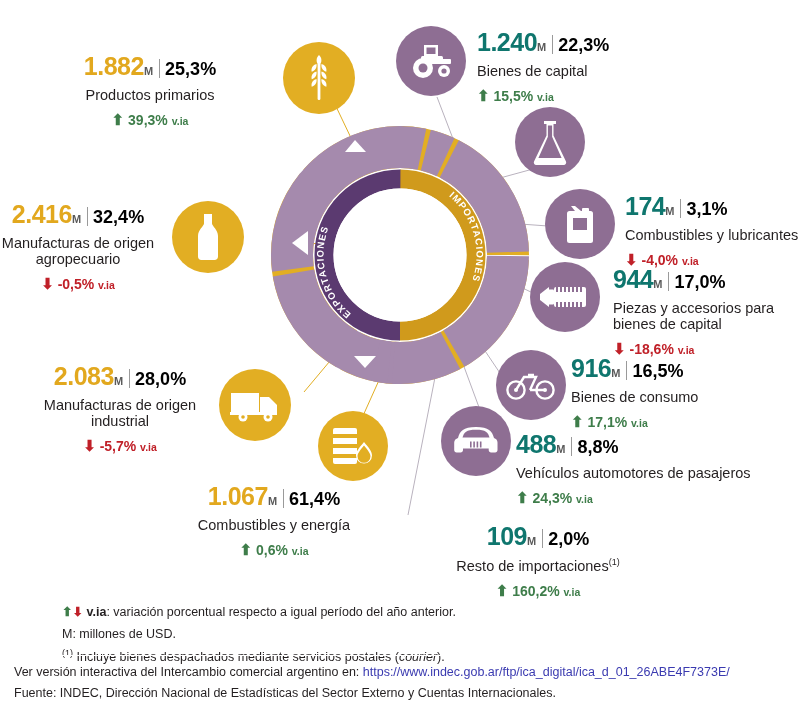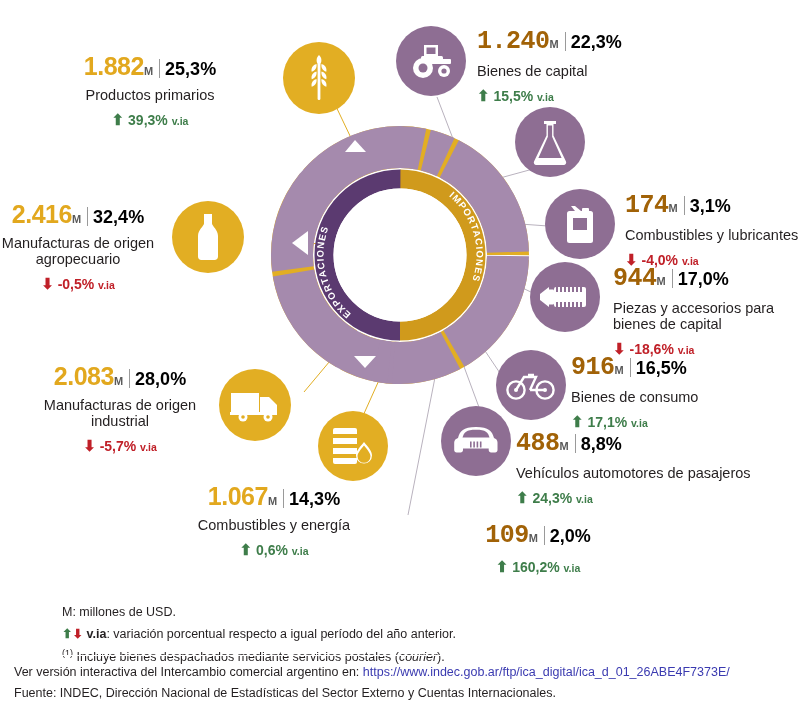--- a/index.html
+++ b/index.html
@@ -12,21 +12,21 @@
     overflow:hidden;
   }
   .stage{position:absolute;left:0;top:0;width:800px;height:707px;}
   svg.connectors{position:absolute;left:0;top:0;width:800px;height:707px;pointer-events:none;}
 
   
   .lbl{position:absolute;line-height:1.12;}
   .lbl .row1{white-space:nowrap;}
   .num{font-size:25px;font-weight:bold;letter-spacing:-0.5px;}
   .num.exp{color:#E2A81E;}
-  .num.imp{color:#a16207;font-family:Liberation Mono, monospace;}
+  .num.imp{color:#0f766e;}
   .msuf{font-size:11px;font-weight:bold;color:#5a5a5a;letter-spacing:0;}
   .sep{display:inline-block;width:1px;height:19px;background:#9a9a9a;vertical-align:-3px;margin:0 5px 0 6px;}
   .pct{font-size:18px;font-weight:bold;color:#000000;}
   .desc{font-size:14.5px;color:#231f20;margin-top:7px;}
   .via{font-size:14px;font-weight:bold;margin-top:9px;white-space:nowrap;}
   .via.up{color:#3E7D4A;}
   .via.down{color:#C02028;}
   .via .vtag{font-size:10.5px;font-weight:bold;}
   .arrow{font-size:15px;font-weight:bold;}
   .sup{font-size:9px;vertical-align:super;color:#231f20;}
@@ -281,21 +281,21 @@
     <div class="desc">Manufacturas de origen industrial</div>
     <div class="via down">
       <span class="arrow">⬇</span>
       <span>-5,7%</span>
       <span class="vtag">v.ia</span>
     </div>
   </div>
 
   <div class="lbl ta-r" style="left:160px;top:482px;width:228px;">
     <div class="row1">
-      <span class="num exp">1.067</span><span class="msuf">M</span><span class="sep"></span><span class="pct">14,3%</span>
+      <span class="num exp">1.067</span><span class="msuf">M</span><span class="sep"></span><span class="pct">61,4%</span>
     </div>
     <div class="desc">Combustibles y energía</div>
     <div class="via up">
       <span class="arrow">⬆</span>
       <span>0,6%</span>
       <span class="vtag">v.ia</span>
     </div>
   </div>
 
   <div class="lbl ta-l" style="left:477px;top:28px;width:260px;">
@@ -356,33 +356,36 @@
       <span class="arrow">⬆</span>
       <span>24,3%</span>
       <span class="vtag">v.ia</span>
     </div>
   </div>
 
   <div class="lbl ta-l" style="left:408px;top:522px;width:260px;text-align:center;">
     <div class="row1">
       <span class="num imp">109</span><span class="msuf">M</span><span class="sep"></span><span class="pct">2,0%</span>
     </div>
+    <div class="desc">
+      <span>Resto de importaciones</span><span class="sup">(1)</span>
+    </div>
     <div class="via up">
       <span class="arrow">⬆</span>
       <span>160,2%</span>
       <span class="vtag">v.ia</span>
     </div>
   </div>
 
   <div class="notes">
-    <div>M: millones de USD.</div>
     <div>
       <span class="up">⬆</span><span class="down">⬇</span>
       <span class="b">v.ia</span><span>: variación porcentual respecto a igual período del año anterior.</span>
     </div>
+    <div>M: millones de USD.</div>
     <div>
       <span class="small">(1)</span><span> Incluye bienes despachados mediante servicios postales (</span><span class="it">courier</span><span>).</span>
     </div>
   </div>
 
   <div class="hr"></div>
 
   <div class="srcbox">
     <div>
       <span>Ver versión interactiva del Intercambio comercial argentino en: </span><a href="#">https://www.indec.gob.ar/ftp/ica_digital/ica_d_01_26ABE4F7373E/</a>

